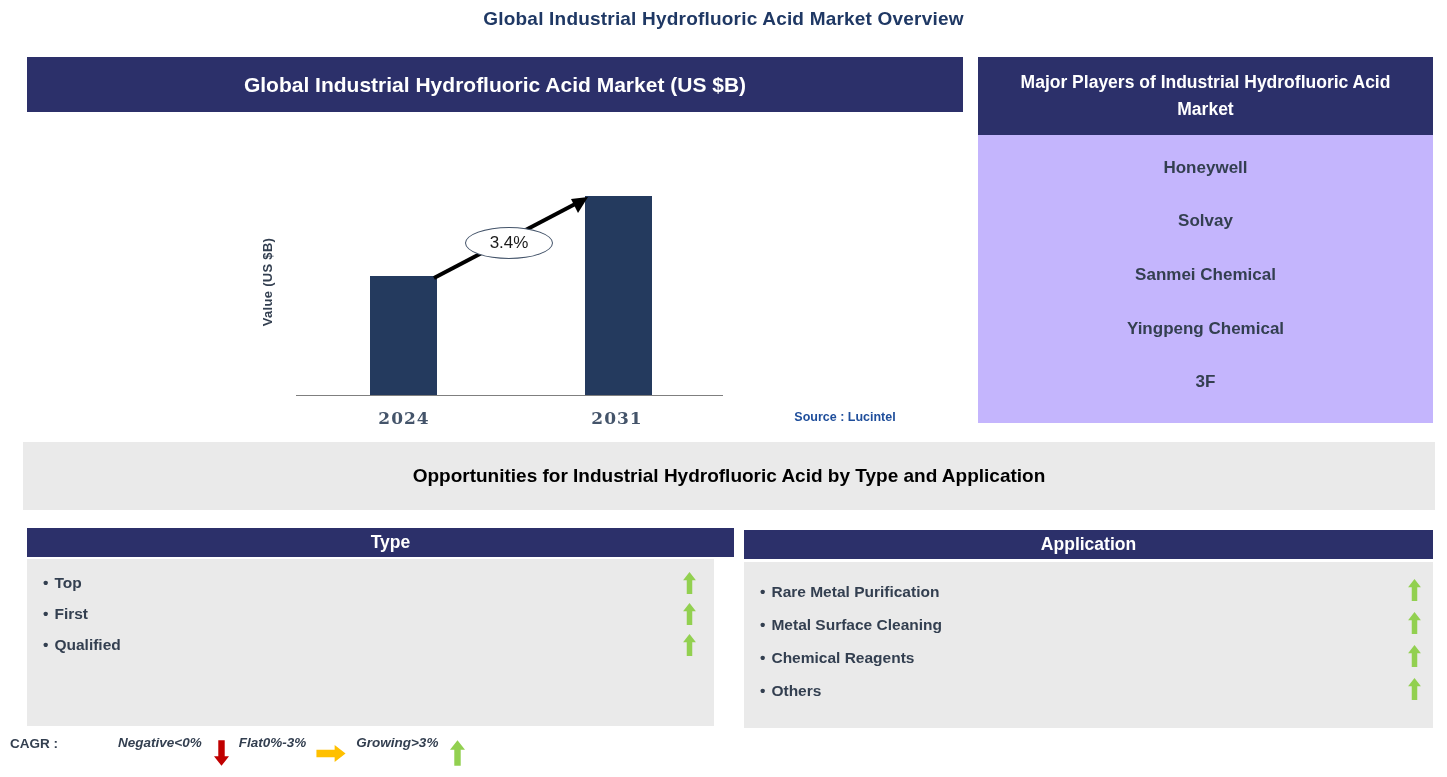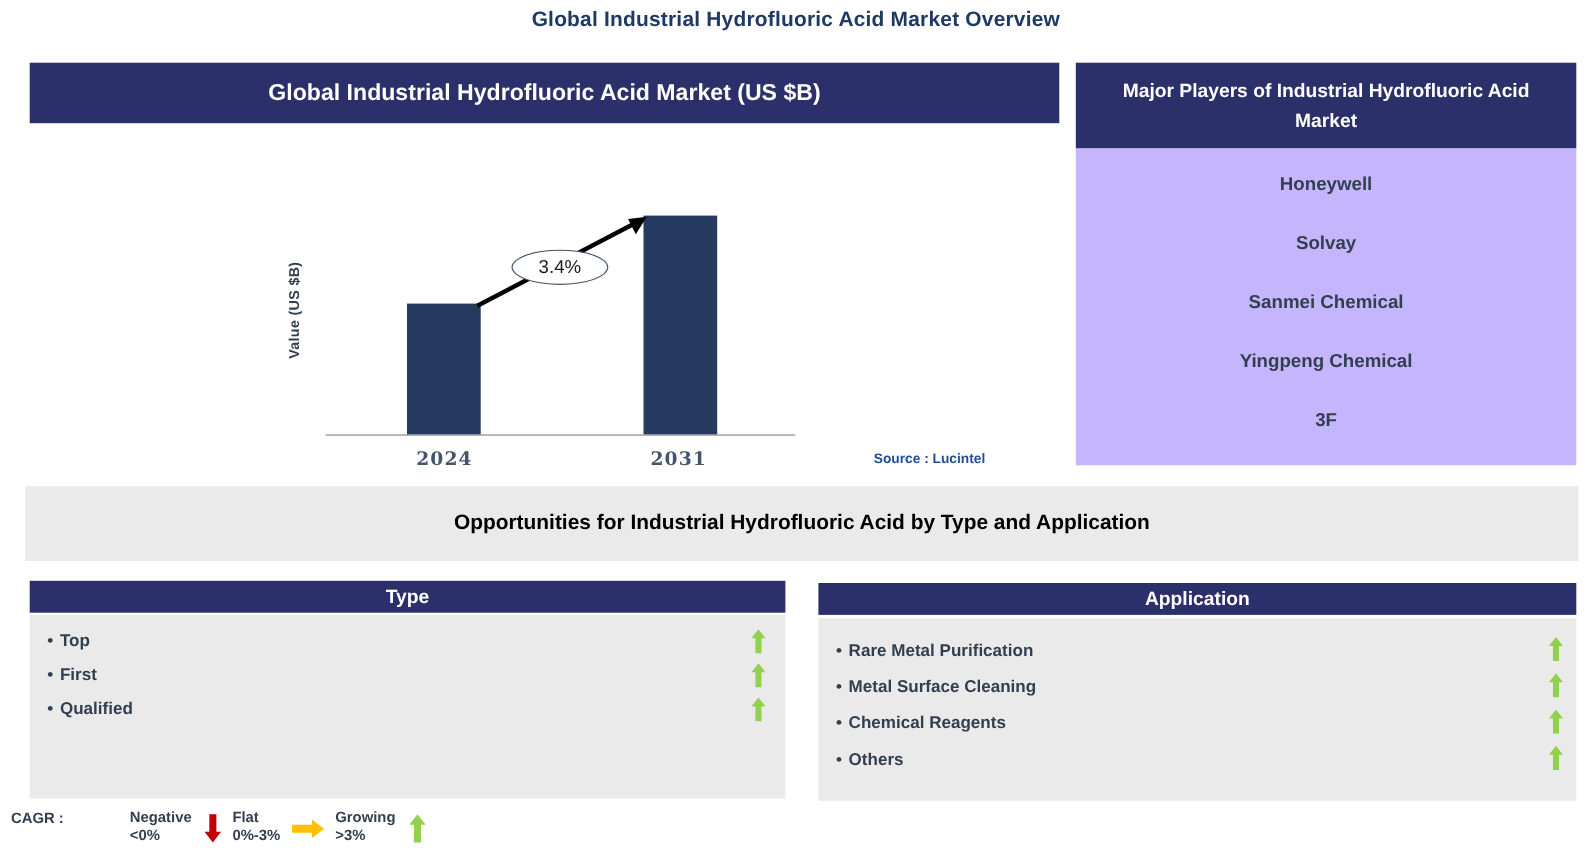--- a/index.html
+++ b/index.html
@@ -54,21 +54,21 @@
     padding:6px 0 14px 0;box-sizing:border-box;
   }
   .player-name{text-align:center;font-size:17px;font-weight:bold;color:#333F50;}
   
   .opp-banner{
     position:absolute;left:23px;top:442px;width:1412px;height:68px;background:#EAEAEA;
     display:flex;align-items:center;justify-content:center;
     font-size:19px;font-weight:bold;color:#000000;
   }
   
-  .type-header{position:absolute;left:27px;top:528px;width:687px;height:29px;font-size:17.5px;}
+  .type-header{position:absolute;left:27px;top:528px;width:687px;height:29px;font-size:17.5px;padding-left:20px;}
   .type-body{
     position:absolute;left:27px;top:559px;width:687px;height:167px;background:#EAEAEA;
     padding:8px 0 0 0;box-sizing:border-box;
   }
   .app-header{position:absolute;left:744px;top:530px;width:689px;height:29px;font-size:17.5px;}
   .app-body{
     position:absolute;left:744px;top:562px;width:689px;height:166px;background:#EAEAEA;
     padding:6px 0 0 0;box-sizing:border-box;
   }
   .opp-row{
@@ -79,21 +79,21 @@
   .opp-label{font-size:15.5px;font-weight:bold;color:#333F50;}
   .bullet{margin-right:6px;}
   .up-arrow-small{width:13px;height:22px;display:block;}
   
   .cagr-legend{
     position:absolute;left:10px;top:733px;display:flex;align-items:flex-start;
     font-size:13.5px;font-weight:bold;color:#333F50;
   }
   .legend-title{margin-top:3px;}
   .legend-entry{display:flex;align-items:flex-start;}
-  .legend-text{display:flex;flex-direction:column;line-height:1.25;margin-top:2px;}
+  .legend-text{display:flex;line-height:1.25;margin-top:2px;font-style:italic;}
   .legend-icon{display:block;}
 </style>
 </head>
 <body>
 
 <div class="canvas">
 
   <div class="main-title">Global Industrial Hydrofluoric Acid Market Overview</div>
 
   <div class="panel-header chart-header">Global Industrial Hydrofluoric Acid Market (US $B)</div>

